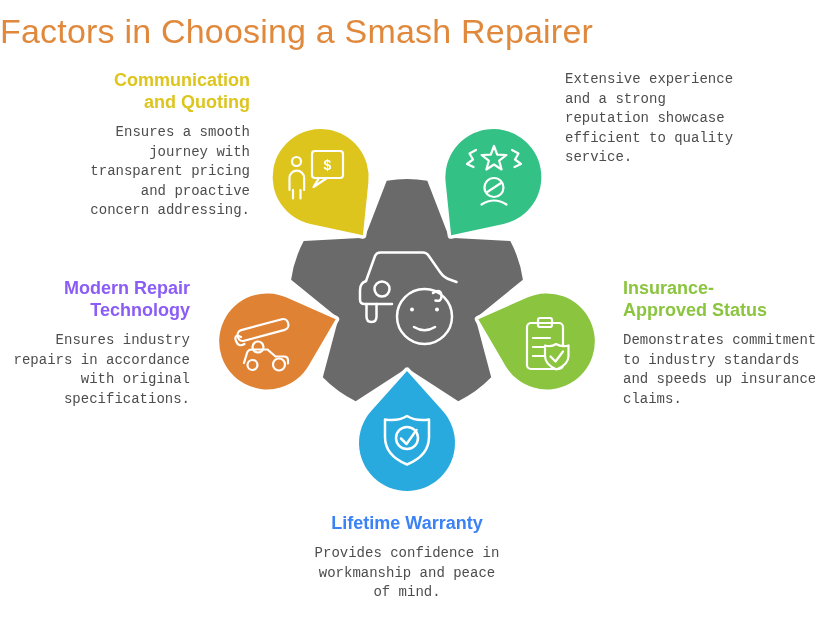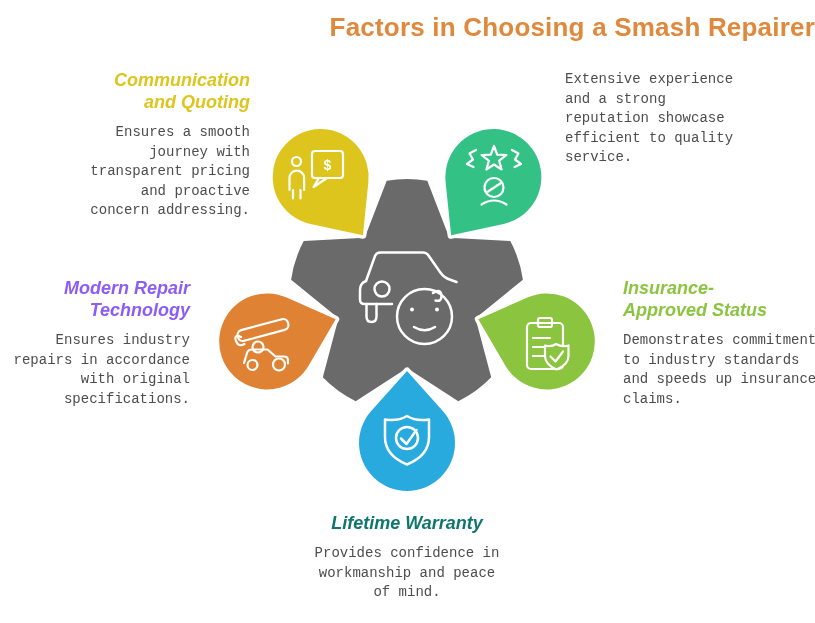--- a/index.html
+++ b/index.html
@@ -1,21 +1,21 @@
 <!DOCTYPE html>
 <html><head>
 <meta charset="utf-8">
 <style>
   html,body { margin:0; padding:0; background:#ffffff; font-family:"Liberation Sans",sans-serif; }
   .canvas { position:relative; width:815px; height:623px; background:#ffffff; overflow:hidden; }
-  .page-title { position:absolute; top:12px; left:0; width:100%; text-align:right;
-                font-size:26px; font-weight:bold; margin:0; letter-spacing:0.2px; }
+  .page-title { position:absolute; top:12px; left:0; width:100%; text-align:left;
+                font-size:34px; font-weight:normal; margin:0; letter-spacing:0.2px; }
   .diagram { position:absolute; left:0; top:0; }
   .factor { position:absolute; }
-  .factor h2 { font-size:18px; font-weight:bold; margin:0 0 9px 0; line-height:1.22;font-style:italic; }
+  .factor h2 { font-size:18px; font-weight:bold; margin:0 0 9px 0; line-height:1.22; }
   .factor p  { font-size:14px; margin:0; line-height:1.4;font-family:Liberation Mono, monospace; }
   .ta-r { text-align:right; }
   .ta-c { text-align:center; }
   .f-comm   { top:70px;  right:565px; width:172px; }
   .f-exp    { top:70px;  left:565px;  width:180px; }
   .f-modern { top:278px; right:625px; width:190px; }
   .f-ins    { top:278px; left:623px;  width:195px; }
   .f-ins h2 { max-width:160px; }
   .f-life   { top:513px; left:307px;  width:200px; }
   .petal { stroke:#ffffff; stroke-width:7; stroke-linejoin:round; paint-order:stroke; }
@@ -112,17 +112,17 @@
     <h2 style="color: #8b5cf6;">Modern Repair Technology</h2>
     <p style="color: rgb(77, 77, 77);">Ensures industry repairs in accordance with original specifications.</p>
   </div>
 
   <div class="factor f-ins">
     <h2 style="color: rgb(139, 196, 62);">Insurance-Approved Status</h2>
     <p style="color: rgb(77, 77, 77);">Demonstrates commitment to industry standards and speeds up insurance claims.</p>
   </div>
 
   <div class="factor f-life ta-c">
-    <h2 style="color: #0f766e;">Lifetime Warranty</h2>
+    <h2 style="color: #3b82f6;">Lifetime Warranty</h2>
     <p style="color: rgb(77, 77, 77);">Provides confidence in workmanship and peace of mind.</p>
   </div>
 
 </div>
 
 </body></html>

